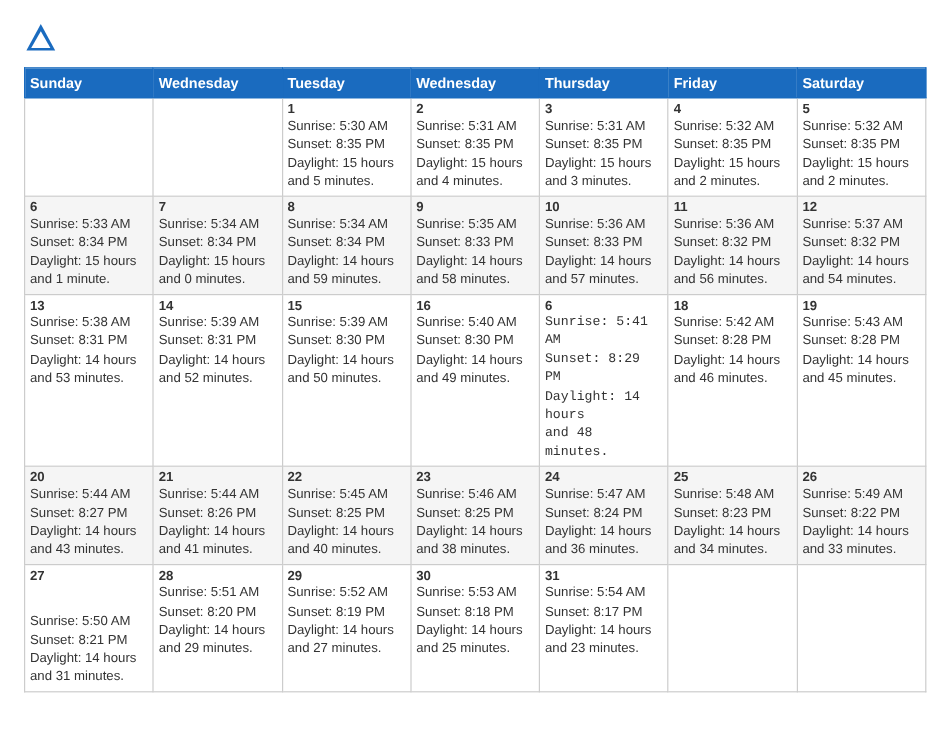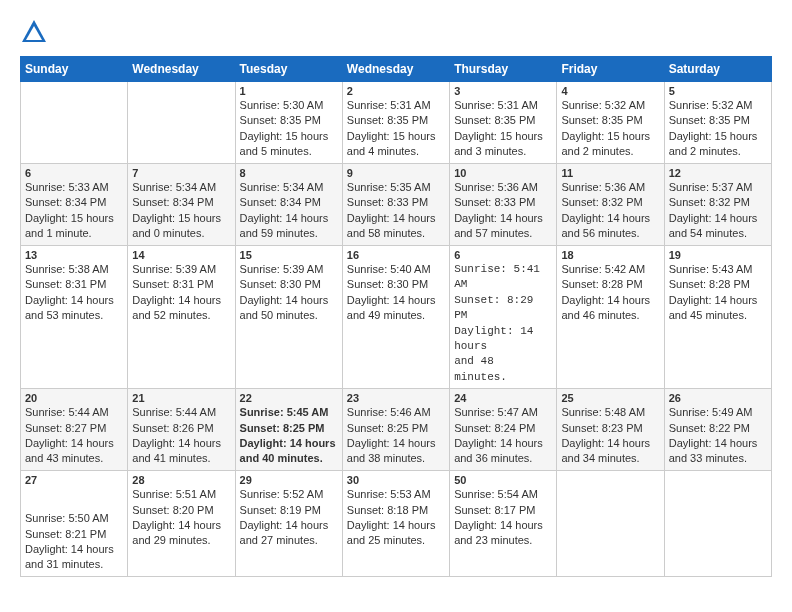--- a/index.html
+++ b/index.html
@@ -288,21 +288,21 @@
           </td>
           <td>
             <span class="day-num">21</span>
             <div class="day-info" style="white-space: pre-line;">Sunrise: 5:44 AM
 Sunset: 8:26 PM
 Daylight: 14 hours
 and 41 minutes.</div>
           </td>
           <td>
             <span class="day-num">22</span>
-            <div class="day-info" style="white-space: pre-line; font-weight: bold;">Sunrise: 5:45 AM
+            <div class="day-info" style="white-space: pre-line;">Sunrise: 5:45 AM
 Sunset: 8:25 PM
 Daylight: 14 hours
 and 40 minutes.</div>
           </td>
           <td>
             <span class="day-num">23</span>
             <div class="day-info" style="white-space: pre-line;">Sunrise: 5:46 AM
 Sunset: 8:25 PM
 Daylight: 14 hours
 and 38 minutes.</div>
@@ -352,21 +352,21 @@
 and 27 minutes.</div>
           </td>
           <td>
             <span class="day-num">30</span>
             <div class="day-info" style="white-space: pre-line;">Sunrise: 5:53 AM
 Sunset: 8:18 PM
 Daylight: 14 hours
 and 25 minutes.</div>
           </td>
           <td>
-            <span class="day-num">50</span>
+            <span class="day-num">31</span>
             <div class="day-info" style="white-space: pre-line;">Sunrise: 5:54 AM
 Sunset: 8:17 PM
 Daylight: 14 hours
 and 23 minutes.</div>
           </td>
           <td class="empty"></td>
           <td class="empty"></td>
         </tr>
       </tbody>
   </table>

